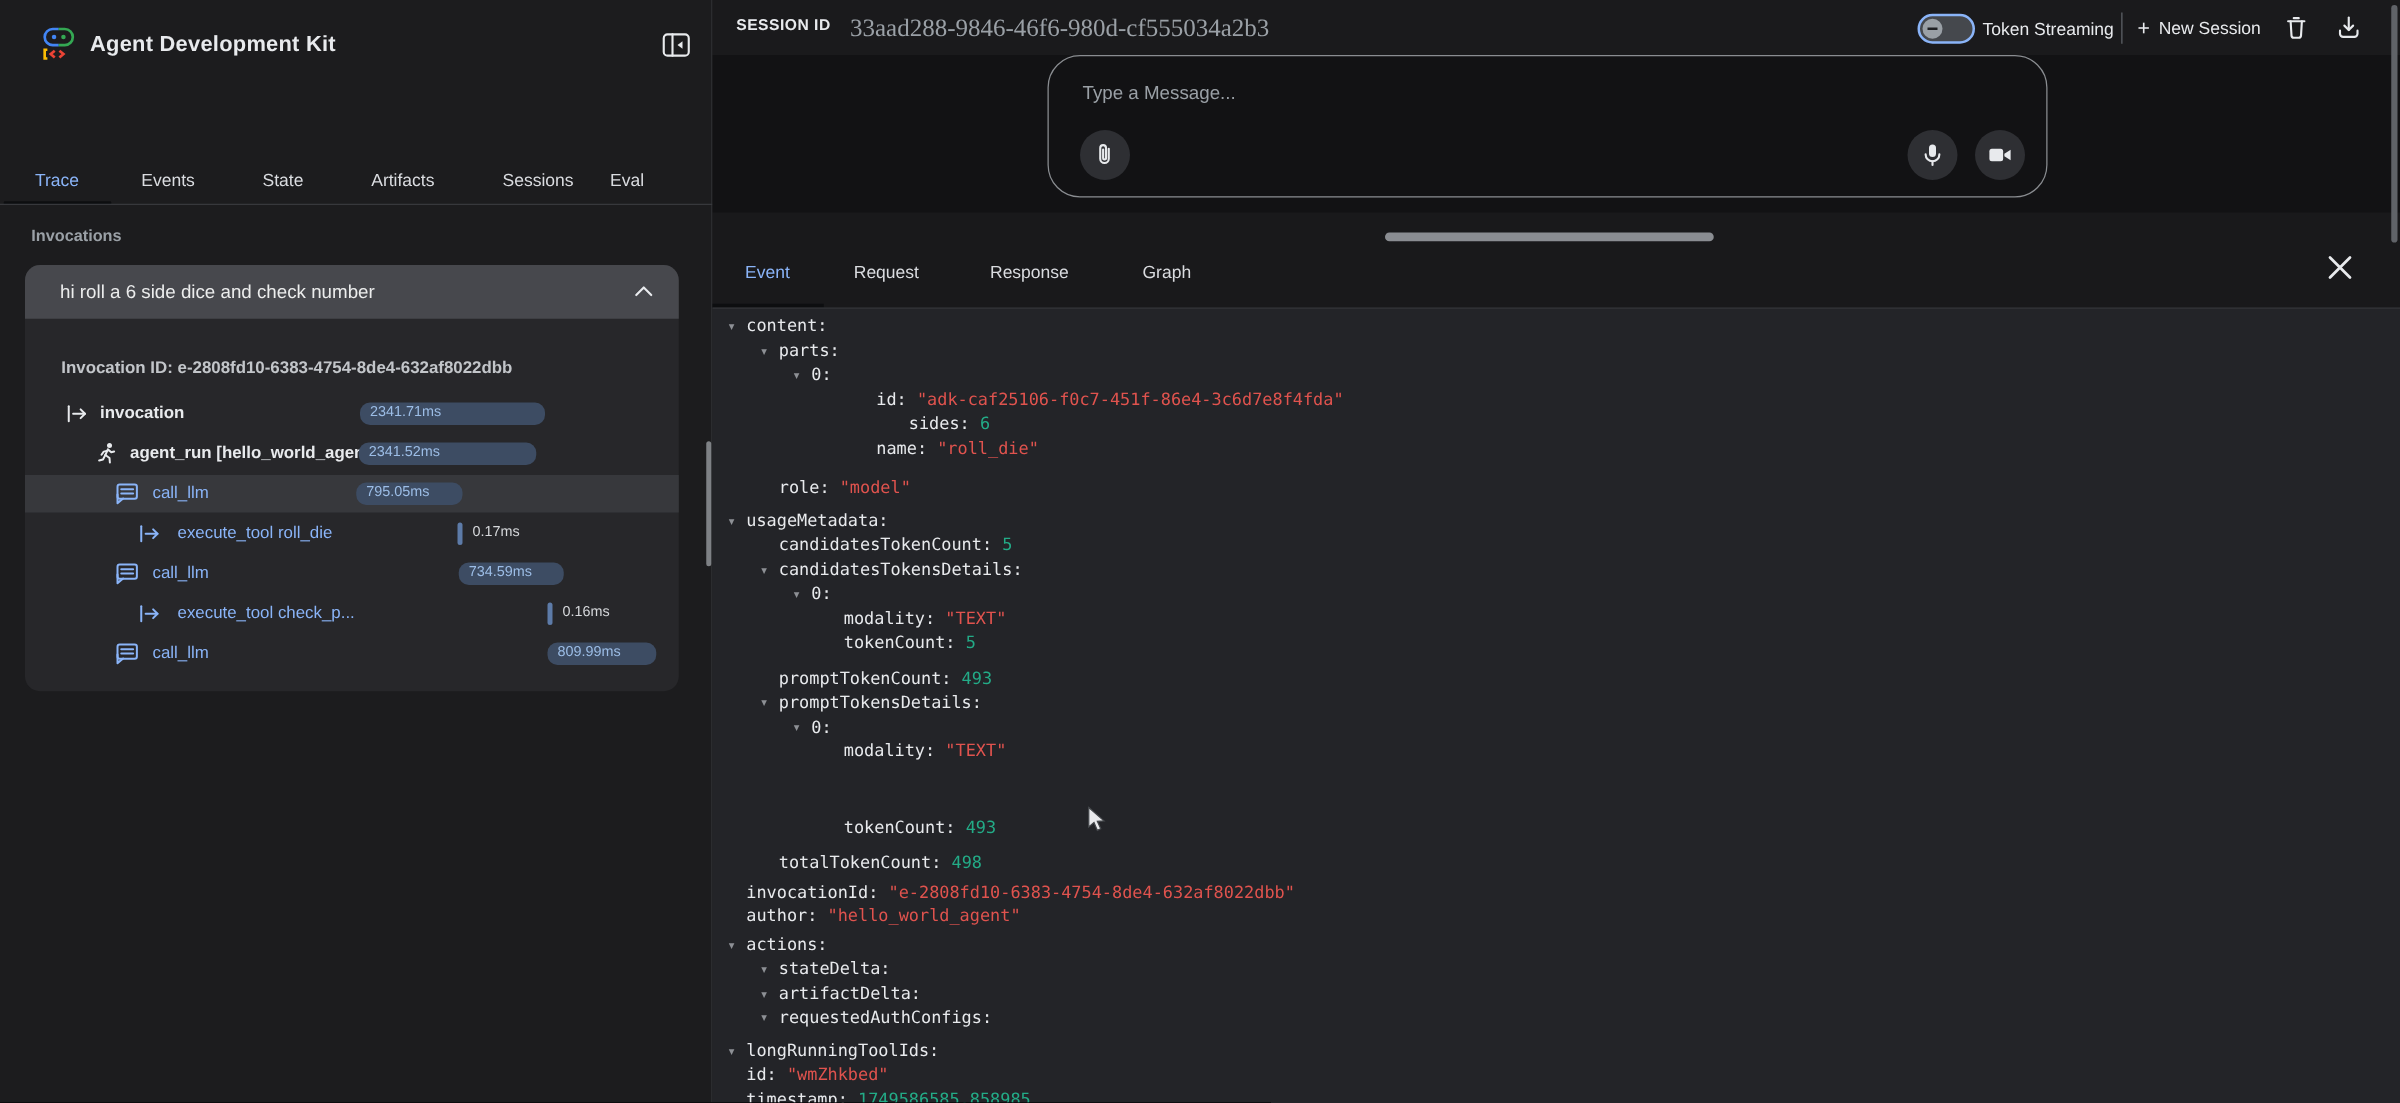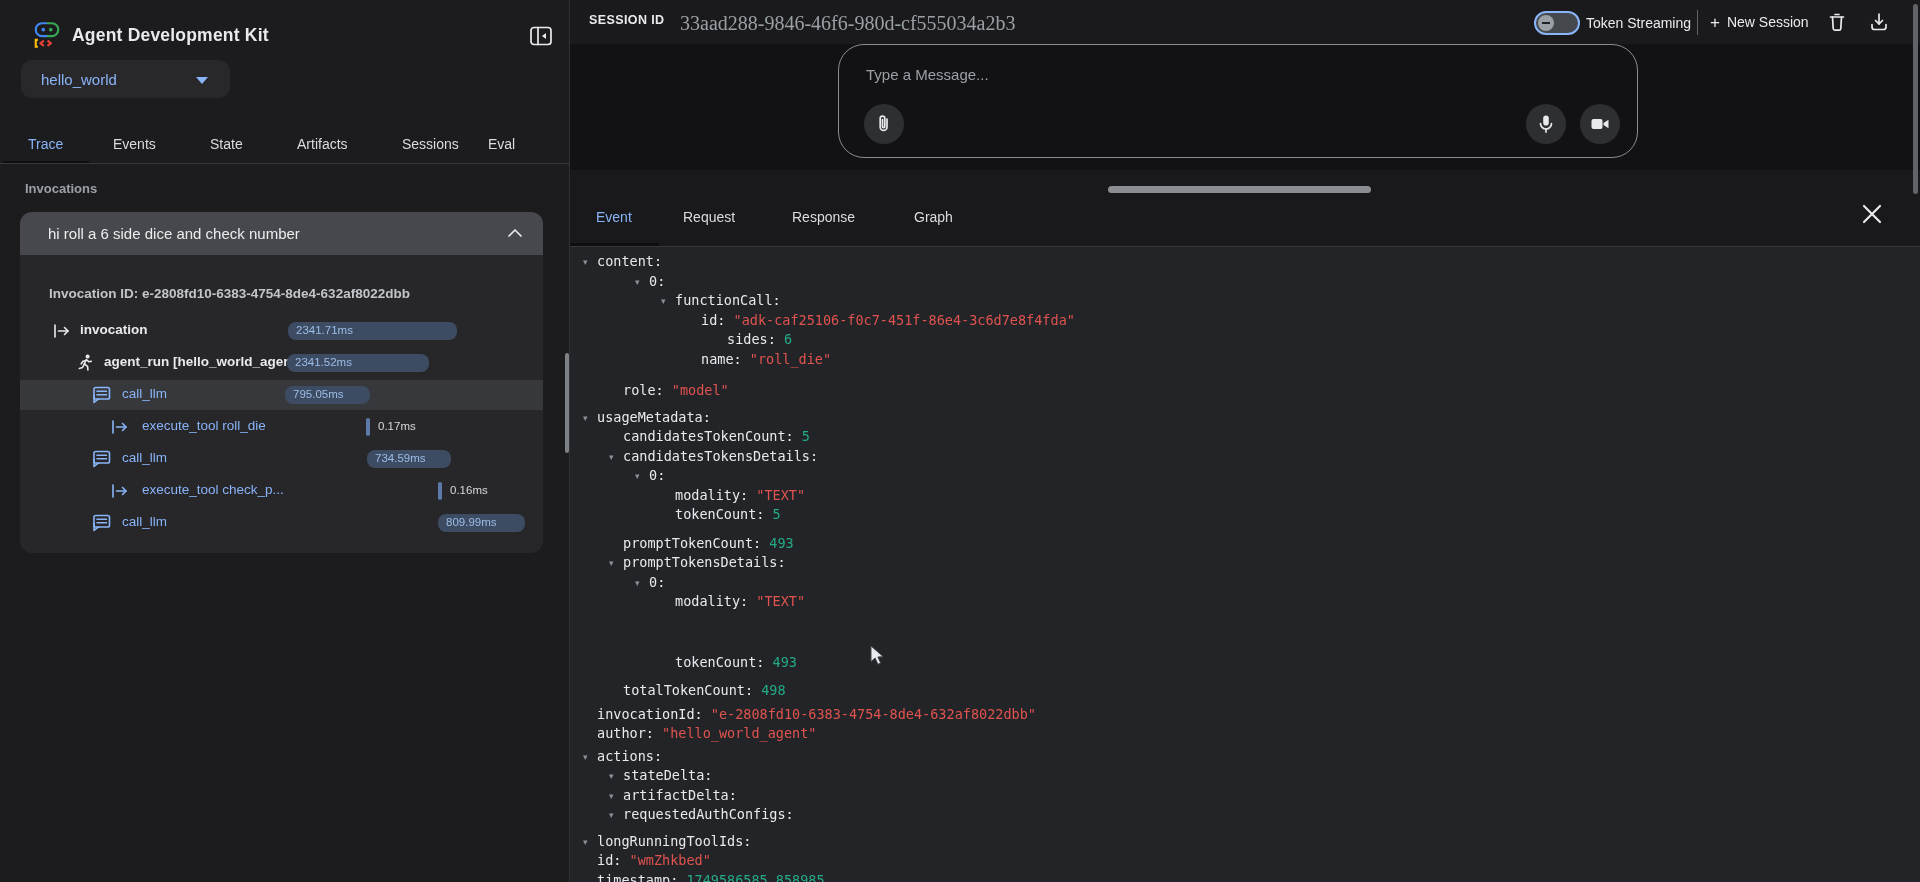--- a/index.html
+++ b/index.html
@@ -116,24 +116,20 @@
       <path d="M11 19.2 L8 21.7 L11 24.2" fill="none" stroke="#ea4335" stroke-width="2"></path>
       <path d="M14.5 19.2 L17.5 21.7 L14.5 24.2" fill="none" stroke="#ea4335" stroke-width="2"></path>
     </svg>
     <div class="lp-title">Agent Development Kit</div>
     <svg class="collapse-btn" viewBox="0 0 24 24">
       <rect x="2" y="3.5" width="20" height="17" rx="3" class="st"></rect>
       <line x1="9" y1="3.5" x2="9" y2="20.5" class="st"></line>
       <path d="M17 9 L17 15 L13 12 Z" fill="#e8eaed"></path>
     </svg>
 
-    <div class="agent-select">
-      <span class="val">hello_world</span>
-      <span class="caret"></span>
-    </div>
 
     <nav class="lp-tabs">
       <span class="lp-tab active" style="left:28px">Trace</span>
       <span class="lp-tab" style="left:113px">Events</span>
       <span class="lp-tab" style="left:210px">State</span>
       <span class="lp-tab" style="left:297px">Artifacts</span>
       <span class="lp-tab" style="left:402px">Sessions</span>
       <span class="lp-tab" style="left:488px">Eval</span>
     </nav>
     <div class="lp-ink"></div>
@@ -150,21 +146,21 @@
       </div>
       <div class="inv-id">Invocation ID: e-2808fd10-6383-4754-8de4-632af8022dbb</div>
       <div>
           <div class="span-row white" style="top: 104px;">
             <svg id="tpl-arrow" width="20" height="20" viewBox="0 0 20 20" class="s-icon" style="left: 32px;">
       <line x1="3" y1="4" x2="3" y2="16" class="ic" stroke="#e8eaed" stroke-width="1.6" stroke-linecap="round" stroke-linejoin="round"></line>
       <line x1="6.5" y1="10" x2="16" y2="10" class="ic" stroke="#e8eaed" stroke-width="1.6" stroke-linecap="round" stroke-linejoin="round"></line>
       <path d="M12.5 6.5 L16 10 L12.5 13.5" fill="none" class="ic" stroke="#e8eaed" stroke-width="1.6" stroke-linecap="round" stroke-linejoin="round"></path>
     </svg>
             <span class="s-label" style="left: 60px;">invocation</span>
-            <div class="span-bar" style="left: 268px; width: 169px;">
+            <div class="span-bar" style="left: 268px; width: 148px;">
               <span class="bar-label">2341.71ms</span>
             </div>
           </div>
           <div class="span-row white" style="top: 136px;">
             <svg id="tpl-runner" width="20" height="20" viewBox="0 0 20 20" class="s-icon" style="left: 55px;">
       <circle cx="12.6" cy="3.4" r="2" fill="#e8eaed" stroke="none"></circle>
       <path d="M11.3 6.5 L9.3 11 M11.3 6.5 L14 8.8 L16.3 8.2" fill="none" class="ic" stroke="#e8eaed" stroke-width="1.6" stroke-linecap="round" stroke-linejoin="round"></path>
       <path d="M11 7.5 L8 8.3 L6.2 10.8" fill="none" class="ic" stroke="#e8eaed" stroke-width="1.6" stroke-linecap="round" stroke-linejoin="round"></path>
       <path d="M9.3 11 L12.6 13.4 L12.9 17" fill="none" class="ic" stroke="#e8eaed" stroke-width="1.6" stroke-linecap="round" stroke-linejoin="round"></path>
       <path d="M9.3 11 L7.4 14.6 L4.3 15.4" fill="none" class="ic" stroke="#e8eaed" stroke-width="1.6" stroke-linecap="round" stroke-linejoin="round"></path>
@@ -286,22 +282,22 @@
   <span class="dp-tab" style="left:792px">Response</span>
   <span class="dp-tab" style="left:914px">Graph</span>
   <div class="dp-ink"></div>
   <div class="dp-divider"></div>
   <svg class="close-btn" viewBox="0 0 24 24">
     <path d="M4 4 L20 20 M20 4 L4 20" stroke="#e8eaed" stroke-width="2.2" stroke-linecap="round"></path>
   </svg>
 
   <div class="json-tree">
       <div class="jrow" style="margin-left: 0px;"><span class="tri">▾</span><span class="jk">content:</span></div>
+      <div class="jrow" style="margin-left: 26px;"><span class="tri">▾</span><span class="jk">parts:</span></div>
       <div class="jrow" style="margin-left: 52px;"><span class="tri">▾</span><span class="jk">0:</span></div>
-      <div class="jrow" style="margin-left: 78px;"><span class="tri">▾</span><span class="jk">functionCall:</span></div>
       <div class="jrow" style="margin-left: 104px;"><span class="tri hide">▾</span><span class="jk">id:</span><span class="jv str"> "adk-caf25106-f0c7-451f-86e4-3c6d7e8f4fda"</span></div>
       <div class="jrow" style="margin-left: 130px;"><span class="tri hide">▾</span><span class="jk">sides:</span><span class="jv num"> 6</span></div>
       <div class="jrow" style="margin-left: 104px;"><span class="tri hide">▾</span><span class="jk">name:</span><span class="jv str"> "roll_die"</span></div>
       <div class="jrow" style="margin-left: 26px; margin-top: 12px;"><span class="tri hide">▾</span><span class="jk">role:</span><span class="jv str"> "model"</span></div>
       <div class="jrow" style="margin-left: 0px; margin-top: 7px;"><span class="tri">▾</span><span class="jk">usageMetadata:</span></div>
       <div class="jrow" style="margin-left: 26px;"><span class="tri hide">▾</span><span class="jk">candidatesTokenCount:</span><span class="jv num"> 5</span></div>
       <div class="jrow" style="margin-left: 26px;"><span class="tri">▾</span><span class="jk">candidatesTokensDetails:</span></div>
       <div class="jrow" style="margin-left: 52px;"><span class="tri">▾</span><span class="jk">0:</span></div>
       <div class="jrow" style="margin-left: 78px;"><span class="tri hide">▾</span><span class="jk">modality:</span><span class="jv str"> "TEXT"</span></div>
       <div class="jrow" style="margin-left: 78px;"><span class="tri hide">▾</span><span class="jk">tokenCount:</span><span class="jv num"> 5</span></div>

